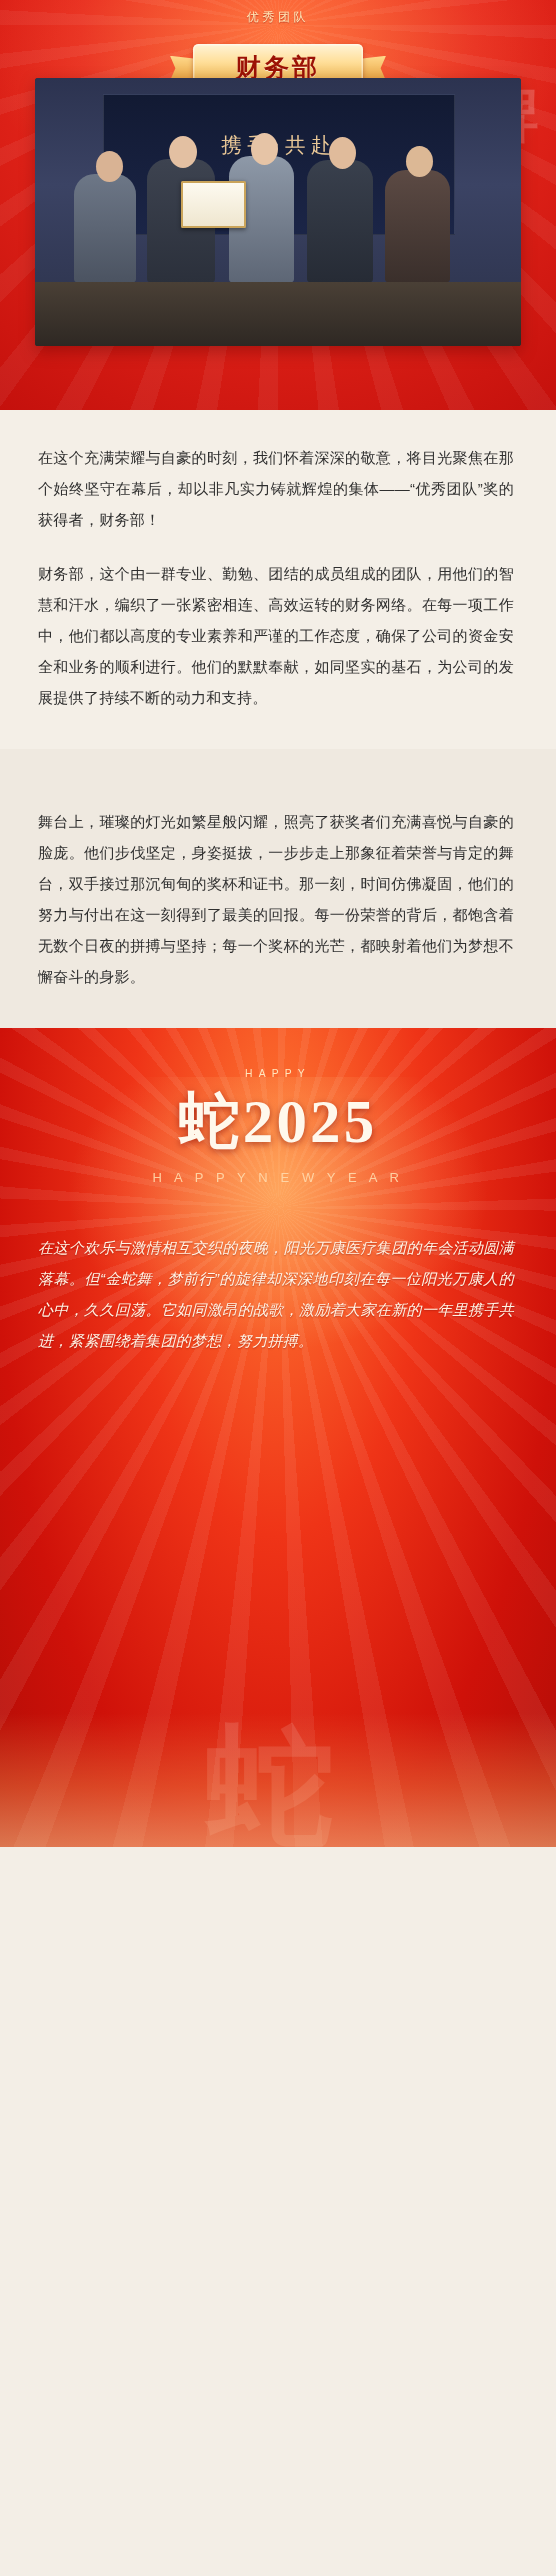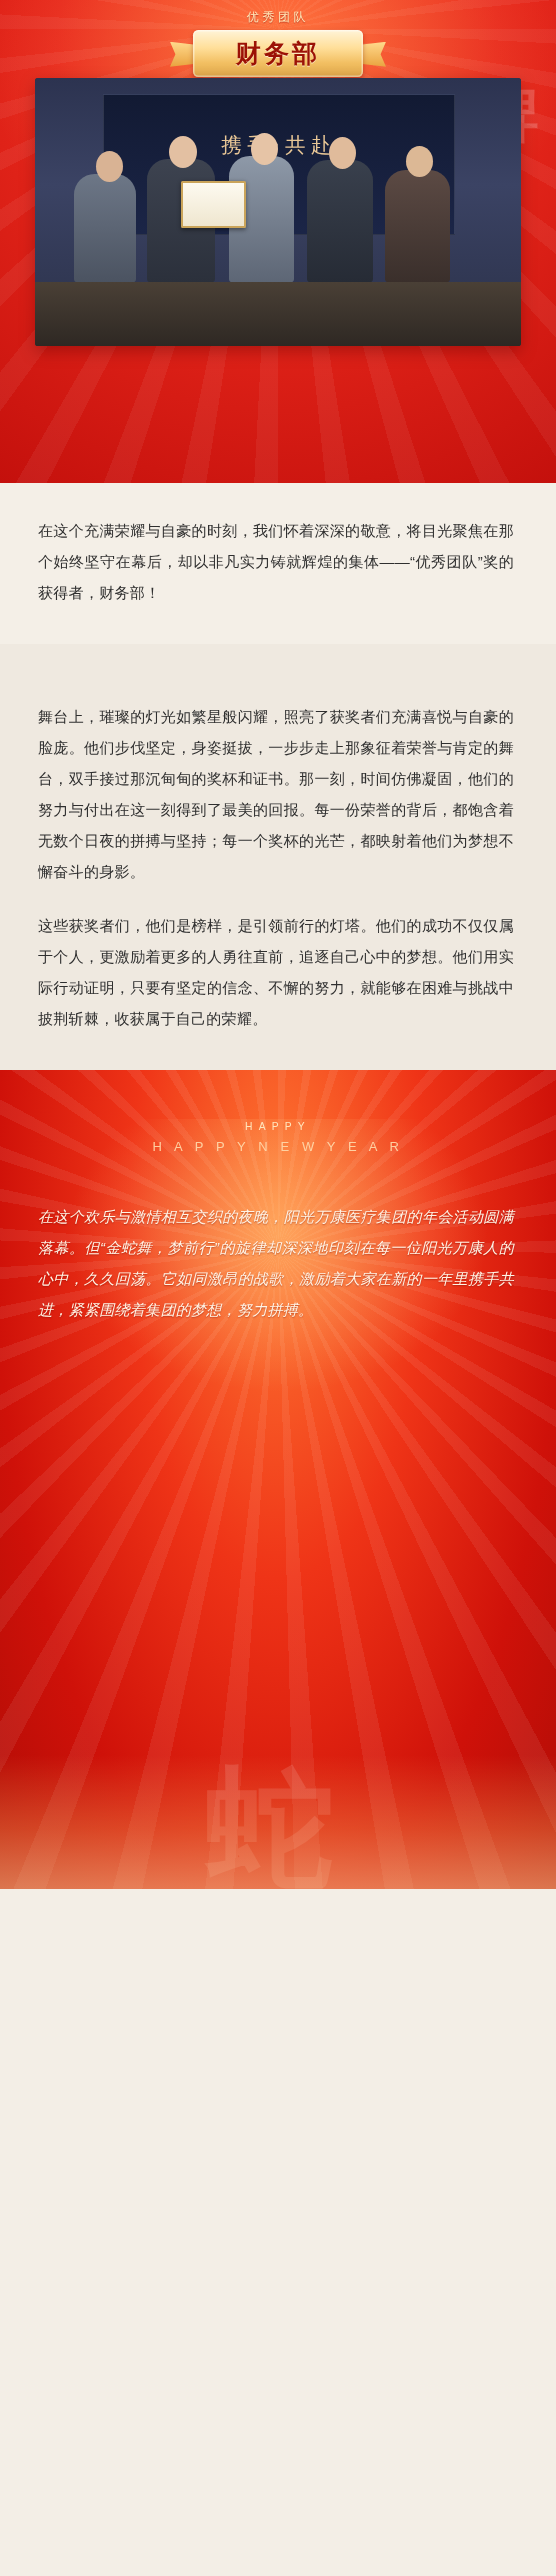--- a/index.html
+++ b/index.html
@@ -15,21 +15,21 @@
     width:556px;
     min-height:3345px;
     overflow:hidden;
     background:#f3eee6;
   }
 
   
   .sec-top{
     position:relative;
     width:556px;
-    height:483px;
+    height:410px;
     background:
       radial-gradient(circle at 50% 8%, #ff5a2a 0%, #e8281c 42%, #c4100c 100%);
     overflow:hidden;
   }
   .sec-top:before{
     content:"";
     position:absolute;inset:0;
     background:
       repeating-conic-gradient(from 0deg at 50% 6%,
         rgba(255,255,255,.065) 0deg 3deg,
@@ -54,21 +54,21 @@
     letter-spacing:3.6px;
     margin-bottom:4.1px;
     text-shadow:0 0.5px 1px rgba(120,0,0,.45);
   }
   .plaque{
     position:relative;
     width:170px;height:47px;
     border-radius:5.2px;
     background:linear-gradient(180deg,#fff4d8 0%,#ffdf9a 38%,#f2bf62 70%,#e0a84a 100%);
     box-shadow:0 2.1px 5.2px rgba(110,0,0,.35), inset 0 0 0 1.5px rgba(255,255,255,.45);
-    display:flex;align-items:center;justify-content:center;
+    display:flex;align-items:center;justify-content:center;margin-top:14px;
   }
   .plaque:before,.plaque:after{
     content:"";position:absolute;top:11.3px;width:30px;height:25px;
     background:linear-gradient(180deg,#ffd98c,#e9a33f);
     z-index:-1;
   }
   .plaque:before{left:-23px;clip-path:polygon(0 0,100% 14%,100% 86%,0 100%,18% 50%);}
   .plaque:after{right:-23px;clip-path:polygon(100% 0,0 14%,0 86%,100% 100%,82% 50%);}
   .plaque-text{
     font-family:"Liberation Serif","DejaVu Serif",serif;
@@ -155,21 +155,21 @@
 
   
   .sec-2025{
     position:relative;
     width:556px;
     height:819px;
     background:
       radial-gradient(ellipse at 50% 18%, #ff7a33 0%, #ef3417 38%, #cf1109 72%, #b00c06 100%);
     overflow:hidden;
     box-sizing:border-box;
-    padding:11px 38px;
+    padding:0 38px;
   }
   .sec-2025 .rays{
     position:absolute;inset:0;
     background:repeating-conic-gradient(from 0deg at 50% 22%,
       rgba(255,255,255,.07) 0deg 2.5deg,
       rgba(255,255,255,0) 2.5deg 8deg);
   }
   .glow{
     position:absolute;left:50%;top:6%;
     width:464px;height:289px;margin-left:-232px;
@@ -268,33 +268,34 @@
         <div class="person" style="left:72%;width:65px;height:112px;background:linear-gradient(180deg,#5c4a44,#3a2f2b);"></div>
         <div class="p-head" style="left:76.3%;bottom:calc(24% + 105px);width:27px;height:31px;background:#dcb895;"></div>
 
         <div class="cert" style="left:30%;bottom:44%;"></div>
       </div>
     </div>
   </section>
 
   <section class="sec-paper">
     <p class="body">在这个充满荣耀与自豪的时刻，我们怀着深深的敬意，将目光聚焦在那个始终坚守在幕后，却以非凡实力铸就辉煌的集体——“优秀团队”奖的获得者，财务部！</p>
+    <p class="body">财务部，这个由一群专业、勤勉、团结的成员组成的团队，用他们的智慧和汗水，编织了一张紧密相连、高效运转的财务网络。在每一项工作中，他们都以高度的专业素养和严谨的工作态度，确保了公司的资金安全和业务的顺利进行。他们的默默奉献，如同坚实的基石，为公司的发展提供了持续不断的动力和支持。</p>
   </section>
 
   <section class="sec-paper alt" style="padding-top:57px;">
     <p class="body">舞台上，璀璨的灯光如繁星般闪耀，照亮了获奖者们充满喜悦与自豪的脸庞。他们步伐坚定，身姿挺拔，一步步走上那象征着荣誉与肯定的舞台，双手接过那沉甸甸的奖杯和证书。那一刻，时间仿佛凝固，他们的努力与付出在这一刻得到了最美的回报。每一份荣誉的背后，都饱含着无数个日夜的拼搏与坚持；每一个奖杯的光芒，都映射着他们为梦想不懈奋斗的身影。</p>
-    <p class="body">这些获奖者们，他们是榜样，是引领前行的灯塔。他们的成功不仅仅属于个人，更激励着更多的人勇往直前，追逐自己心中的梦想。他们用实际行动证明，只要有坚定的信念、不懈的努力，就能够在困难与挑战中披荆斩棘，收获属于自己的荣耀。</p>
   </section>
 
   <section class="sec-2025">
     <div class="rays"></div>
     <div class="glow"></div>
 
     <div class="happy">HAPPY</div>
     <div class="calli">
+      <div class="calli-main">蛇2025</div>
       <div class="calli-sub">H A P P Y   N E W   Y E A R</div>
     </div>
 
     <div class="txtwrap">
       <p class="body">在这个欢乐与激情相互交织的夜晚，阳光万康医疗集团的年会活动圆满落幕。但“金蛇舞，梦前行”的旋律却深深地印刻在每一位阳光万康人的心中，久久回荡。它如同激昂的战歌，激励着大家在新的一年里携手共进，紧紧围绕着集团的梦想，努力拼搏。</p>
     </div>
 
     <div class="bottom-ghost">蛇</div>
     <div class="bottom-fade"></div>
   </section>

